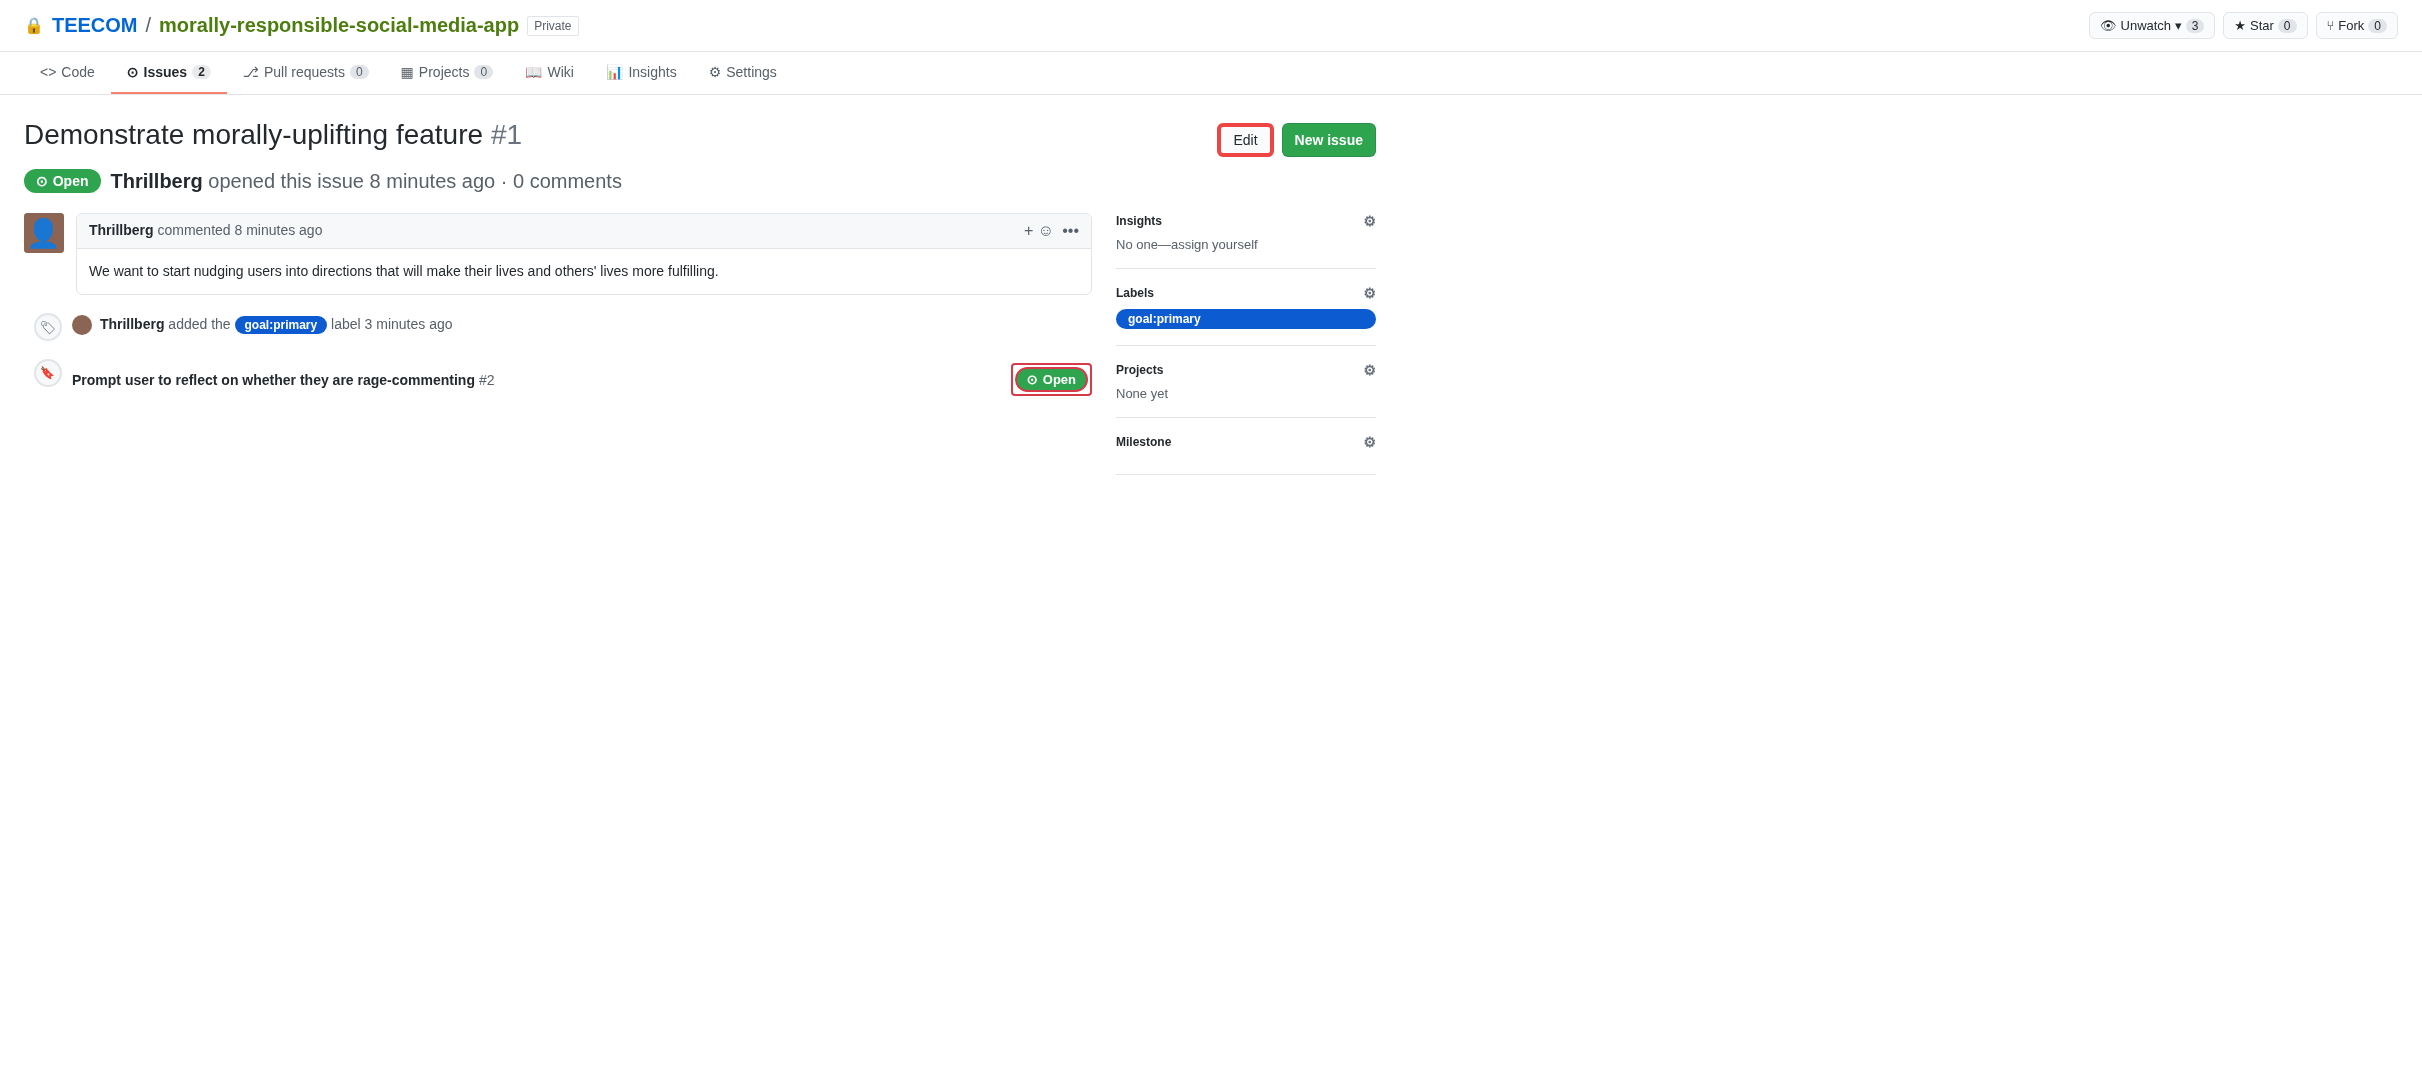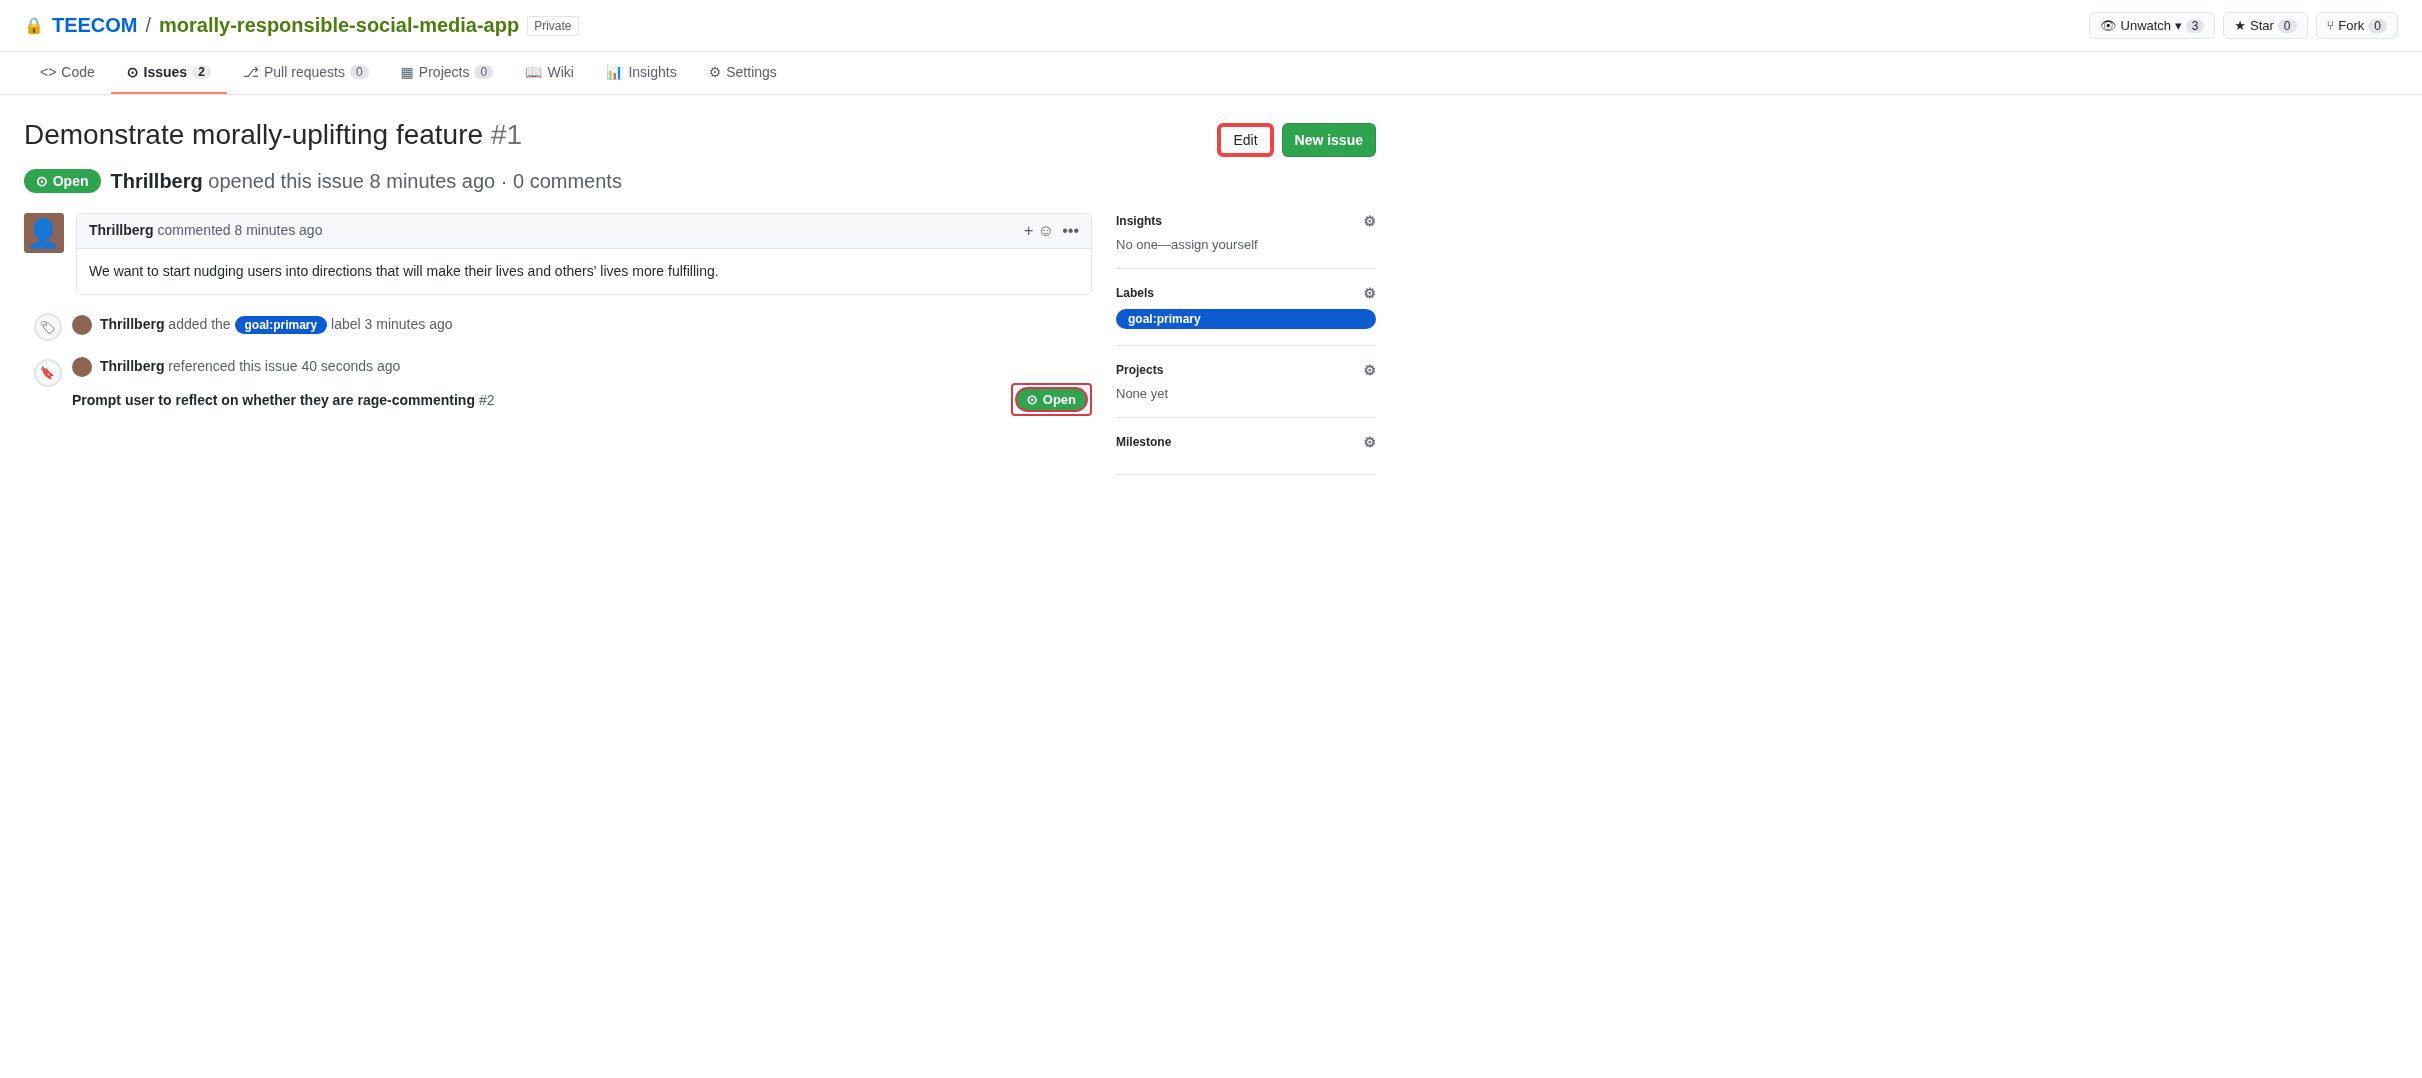--- a/index.html
+++ b/index.html
@@ -287,25 +287,20 @@
           <strong>Thrillberg</strong>
           <span> added the </span>
           <span class="label-badge">goal:primary</span>
           <span> label 3 minutes ago</span>
         </div>
       </div>
 
       <div class="ref-event">
         <div class="ref-icon">🔖</div>
         <div class="ref-content">
-          <div>
-            <span class="timeline-small-avatar" style="background:#8b6453; border-radius:50%; display:inline-block; width:20px; height:20px; vertical-align:middle; margin-right:4px;"></span>
-            <strong>Thrillberg</strong>
-            <span> referenced this issue 40 seconds ago</span>
-          </div>
           <div class="ref-row" style="margin-top:6px; display:flex; align-items:center; justify-content:space-between;">
             <div>
               <strong>Prompt user to reflect on whether they are rage-commenting</strong>
               <span>#2</span>
             </div>
             <div class="ref-open-wrapper">
               <span class="open-badge-sm">
                 <span>⊙</span>
                 <span>Open</span>
               </span>

